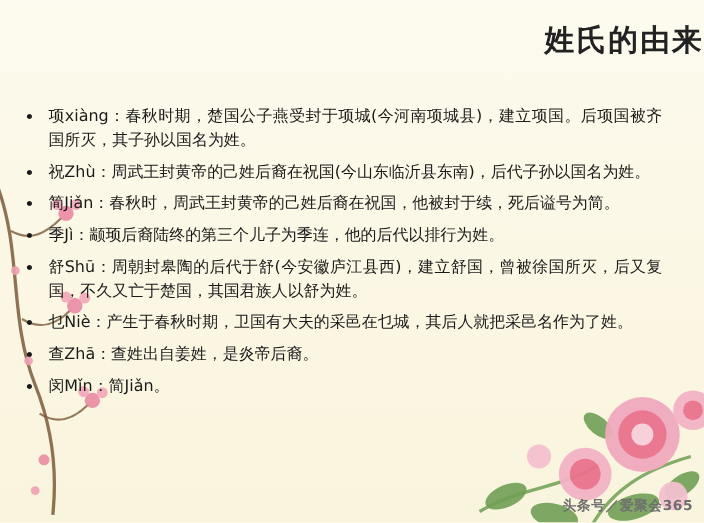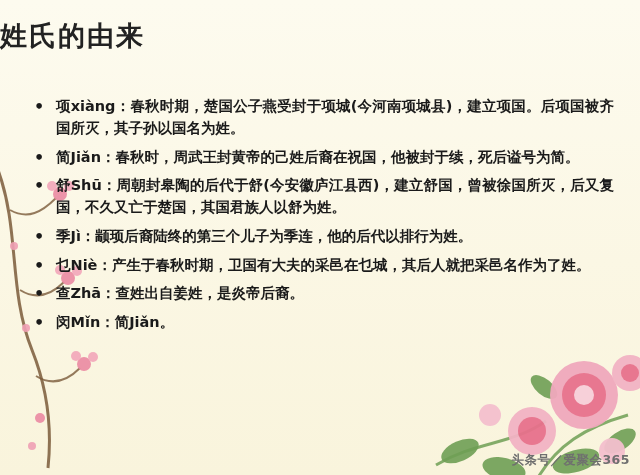--- a/index.html
+++ b/index.html
@@ -35,33 +35,32 @@
     right: -6px;
     bottom: -10px;
     width: 230px;
     height: 230px;
   }
   .title {
     position: absolute;
     top: 18px;
     left: 0;
     width: 640px;
-    text-align: left;
+    text-align: right;
     font-size: 27px;
     font-weight: bold;
     color: #222;
     letter-spacing: 2px;
     font-family: "DejaVu Sans", "Liberation Sans", sans-serif;
   }
   .content {
     position: absolute;
     top: 96px;
-    left: 26px;
+    left: 14px;
     width: 588px;
-    font-weight: bold;
   }
   ul.bullets {
     list-style: none;
     margin: 0;
     padding: 0;
   }
   ul.bullets > li {
     position: relative;
     padding-left: 30px;
     margin-bottom: 7px;
@@ -136,23 +135,24 @@
       <circle cx="74" cy="160" r="11" fill="#f4c0ce"></circle>
       <circle cx="196" cy="196" r="13" fill="#f4c0ce"></circle>
     </g>
   </svg>
 
   <div class="title">姓氏的由来</div>
 
   <div class="content">
     <ul class="bullets">
       <li>项xiàng：春秋时期，楚国公子燕受封于项城(今河南项城县)，建立项国。后项国被齐国所灭，其子孙以国名为姓。</li>
+      <li>祝Zhù：周武王封黄帝的己姓后裔在祝国(今山东临沂县东南)，后代子孙以国名为姓。</li>
       <li>简Jiǎn：春秋时，周武王封黄帝的己姓后裔在祝国，他被封于续，死后谥号为简。</li>
+      <li>季Jì：颛顼后裔陆终的第三个儿子为季连，他的后代以排行为姓。</li>
       <li>舒Shū：周朝封皋陶的后代于舒(今安徽庐江县西)，建立舒国，曾被徐国所灭，后又复国，不久又亡于楚国，其国君族人以舒为姓。</li>
-      <li>季Jì：颛顼后裔陆终的第三个儿子为季连，他的后代以排行为姓。</li>
       <li>乜Niè：产生于春秋时期，卫国有大夫的采邑在乜城，其后人就把采邑名作为了姓。</li>
       <li>查Zhā：查姓出自姜姓，是炎帝后裔。</li>
       <li>闵Mǐn：简Jiǎn。</li>
     </ul>
   </div>
 
   <div class="watermark">头条号／爱聚会365</div>
 
 </div>
 

